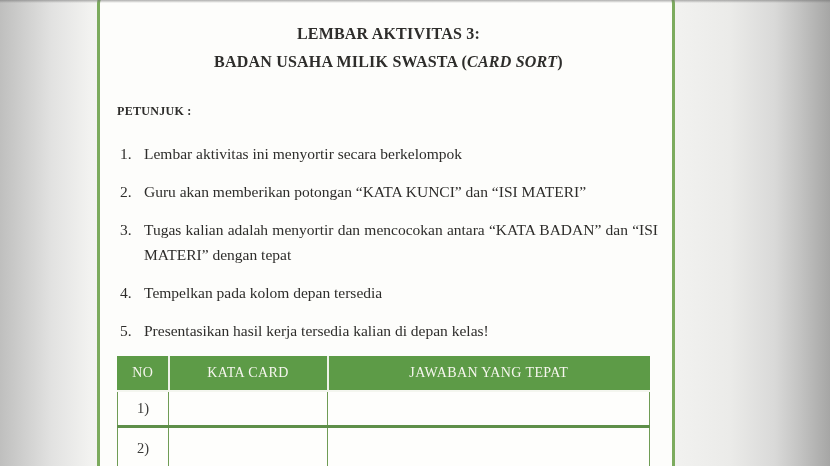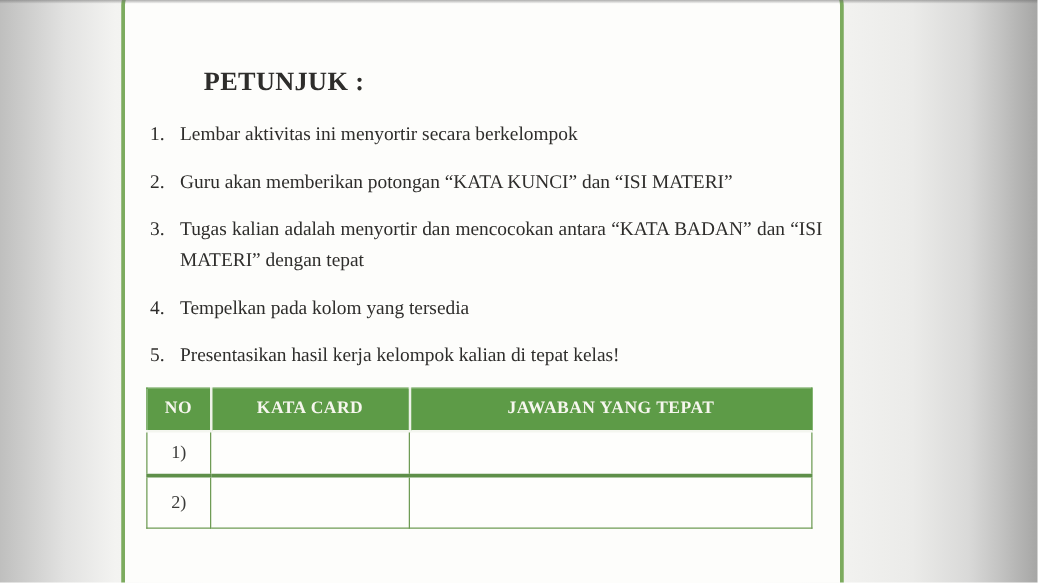--- a/index.html
+++ b/index.html
@@ -63,25 +63,24 @@
     font-size: 16px;
     font-weight: bold;
     line-height: 18px;
     margin-top: 10px;
     letter-spacing: 0.2px;
   }
   .title-line2 .it { font-style: italic; }
 
   .instructions-heading {
     margin-top: 31px;
-    font-size: 21px;
+    font-size: 12px;
     font-weight: bold;
     line-height: 18px;
     letter-spacing: 0.3px;
-    margin-left: 46px;
   }
 
   .instructions {
     margin-top: 21px;
   }
 
   .instruction-item {
     display: flex;
     font-size: 15.5px;
     line-height: 25px;
@@ -111,21 +110,21 @@
   }
 
   .activity-table col.c-no   { width: 51px; }
   .activity-table col.c-kk   { width: 159px; }
   .activity-table col.c-jwb  { width: 322px; }
 
   .activity-table thead th {
     background: #5d9b47;
     color: #f6f6ee;
     font-size: 14px;
-    font-weight: bold;
+    font-weight: normal;
     letter-spacing: 0.4px;
     height: 34px;
     vertical-align: middle;
     border: 1.5px solid #5d9b47;
     border-right: 2px solid #eef2e8;
     border-bottom: 2px solid #f4f6ef;
   }
   .activity-table thead th:last-child { border-right: 1.5px solid #5d9b47; margin-left: 11px; }
 
   .activity-table tbody td {
@@ -151,20 +150,22 @@
 </style>
 </head>
 <body>
 
 <div class="top-edge"></div>
 
 <div class="page">
   <div class="page-content">
 
     <div class="title-block">
+      <div class="title-line1">LEMBAR AKTIVITAS 3:</div>
+      <div class="title-line2"><span>BADAN USAHA MILIK SWASTA (</span><span class="it">CARD SORT</span><span>)</span></div>
     </div>
 
     <div class="instructions-heading">PETUNJUK :</div>
 
     <div class="instructions">
 
       <div class="instruction-item">
         <span class="instruction-number">1.</span>
         <span class="instruction-text">Lembar aktivitas ini menyortir secara berkelompok</span>
       </div>
@@ -174,26 +175,26 @@
         <span class="instruction-text">Guru akan memberikan potongan “KATA KUNCI” dan “ISI MATERI”</span>
       </div>
 
       <div class="instruction-item justified">
         <span class="instruction-number">3.</span>
         <span class="instruction-text">Tugas kalian adalah menyortir dan mencocokan antara “KATA BADAN” dan “ISI MATERI” dengan tepat</span>
       </div>
 
       <div class="instruction-item">
         <span class="instruction-number">4.</span>
-        <span class="instruction-text">Tempelkan pada kolom yang tersedia</span>
+        <span class="instruction-text">Tempelkan pada kolom depan tersedia</span>
       </div>
 
       <div class="instruction-item">
         <span class="instruction-number">5.</span>
-        <span class="instruction-text">Presentasikan hasil kerja kelompok kalian di tepat kelas!</span>
+        <span class="instruction-text">Presentasikan hasil kerja tersedia kalian di depan kelas!</span>
       </div>
 
     </div>
 
     <table class="activity-table">
       <colgroup>
         <col class="c-no">
           <col class="c-kk">
           <col class="c-jwb">
       </colgroup>

